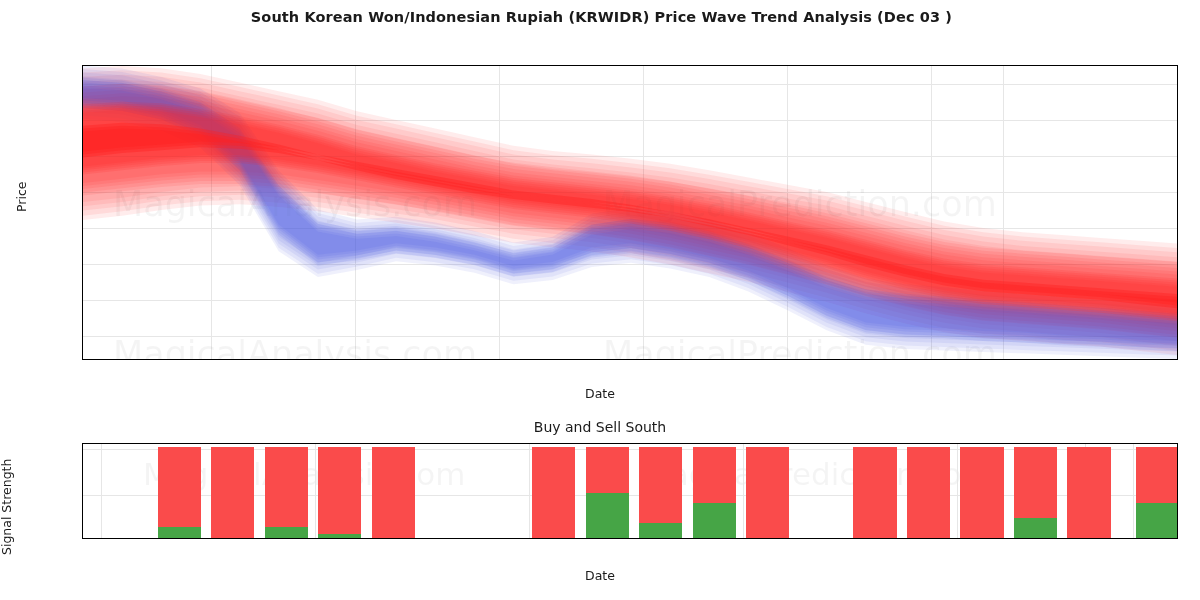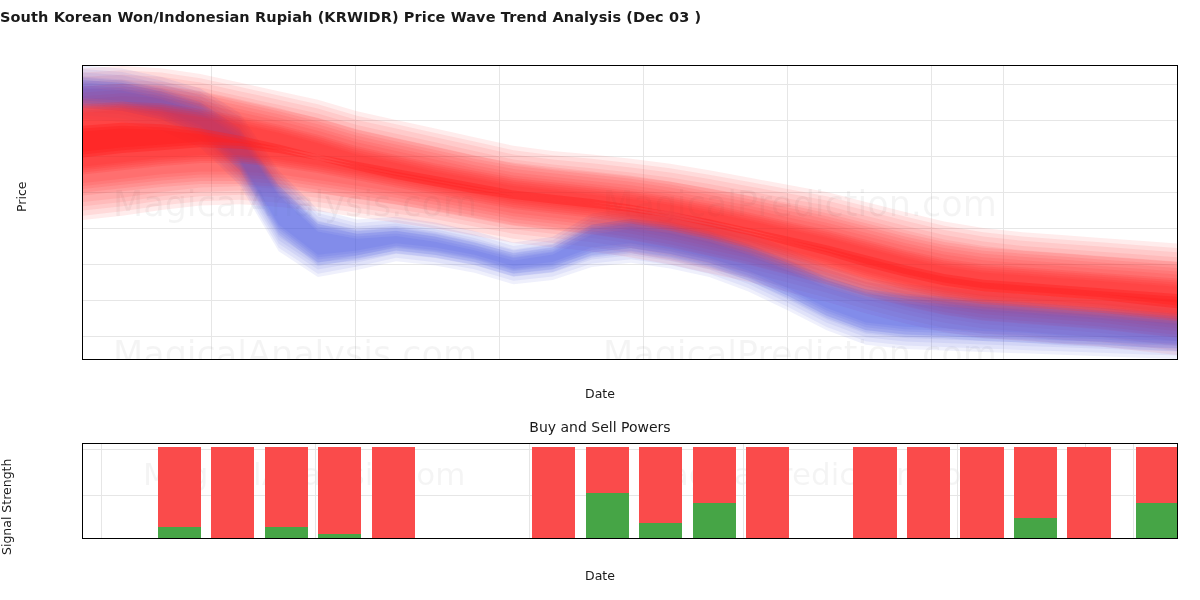--- a/index.html
+++ b/index.html
@@ -1,19 +1,19 @@
 <!DOCTYPE html>
 <html><head>
 <meta charset="utf-8">
 <style>
   html,body{margin:0;padding:0;background:#ffffff;}
   body{width:1200px;height:600px;font-family:"DejaVu Sans",sans-serif;color:#262626;overflow:hidden;}
   #root{position:relative;width:1200px;height:600px;}
 
-  .title-block{position:absolute;left:0;top:8px;width:952px;text-align:left;}
+  .title-block{position:absolute;left:0;top:8px;width:952px;text-align:right;}
   .title-line{font-size:14.5px;font-weight:600;color:#1a1a1a;line-height:19px;letter-spacing:0.1px;}
 
   
   #price-axes{position:absolute;left:82px;top:65px;width:1096px;height:295px;
               border:1.2px solid #000;box-sizing:border-box;background:#fff;overflow:hidden;}
   #price-plot{position:absolute;inset:0;}
   .gridline-h{position:absolute;left:0;width:100%;height:1px;background:#e6e6e6;}
   .gridline-v{position:absolute;top:0;height:100%;width:1px;background:#e6e6e6;}
   .ytick-p{position:absolute;left:-4.5px;width:4.5px;height:1px;background:#000;}
   .xtick-p{position:absolute;bottom:-4.5px;width:1px;height:4.5px;background:#000;}
@@ -114,21 +114,21 @@
       <div class="ytick-p" style="top: 17.99px;"></div>
       <div class="xtick-p" style="left: 128.01px;"></div>
       <div class="xtick-p" style="left: 272.03px;"></div>
       <div class="xtick-p" style="left: 416.04px;"></div>
       <div class="xtick-p" style="left: 560.06px;"></div>
       <div class="xtick-p" style="left: 703.96px;"></div>
       <div class="xtick-p" style="left: 847.98px;"></div>
       <div class="xtick-p" style="left: 919.98px;"></div>
     </div>
 
-  <div id="signal-title">Buy and Sell Powers</div>
+  <div id="signal-title">Buy and Sell South</div>
   <div class="axis-name" id="signal-ylabel">Signal Strength</div>
   <div class="axis-name" id="signal-xlabel">Date</div>
 
   <div id="signal-axes">
     <div id="signal-plot">
         <div class="wm wm-s" style="left: 60px; top: 12px;">MagicalAnalysis.com</div>
         <div class="wm wm-s" style="left: 560px; top: 12px;">MagicalPrediction.com</div>
         <div class="gridline-h" style="top: 50.72px;"></div>
         <div class="gridline-h" style="top: 5.43px;"></div>
         <div class="gridline-v" style="left: 17.97px;"></div>

